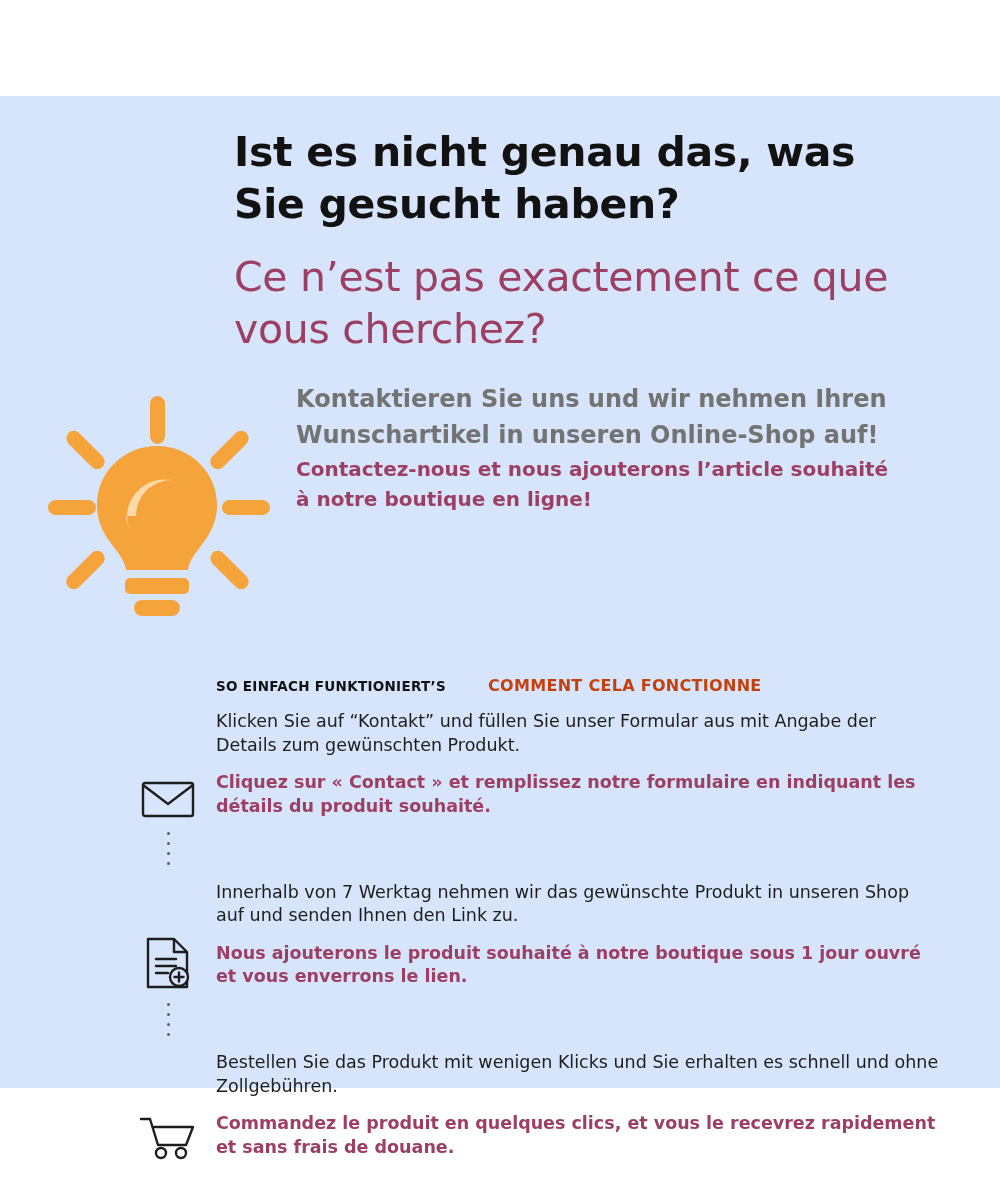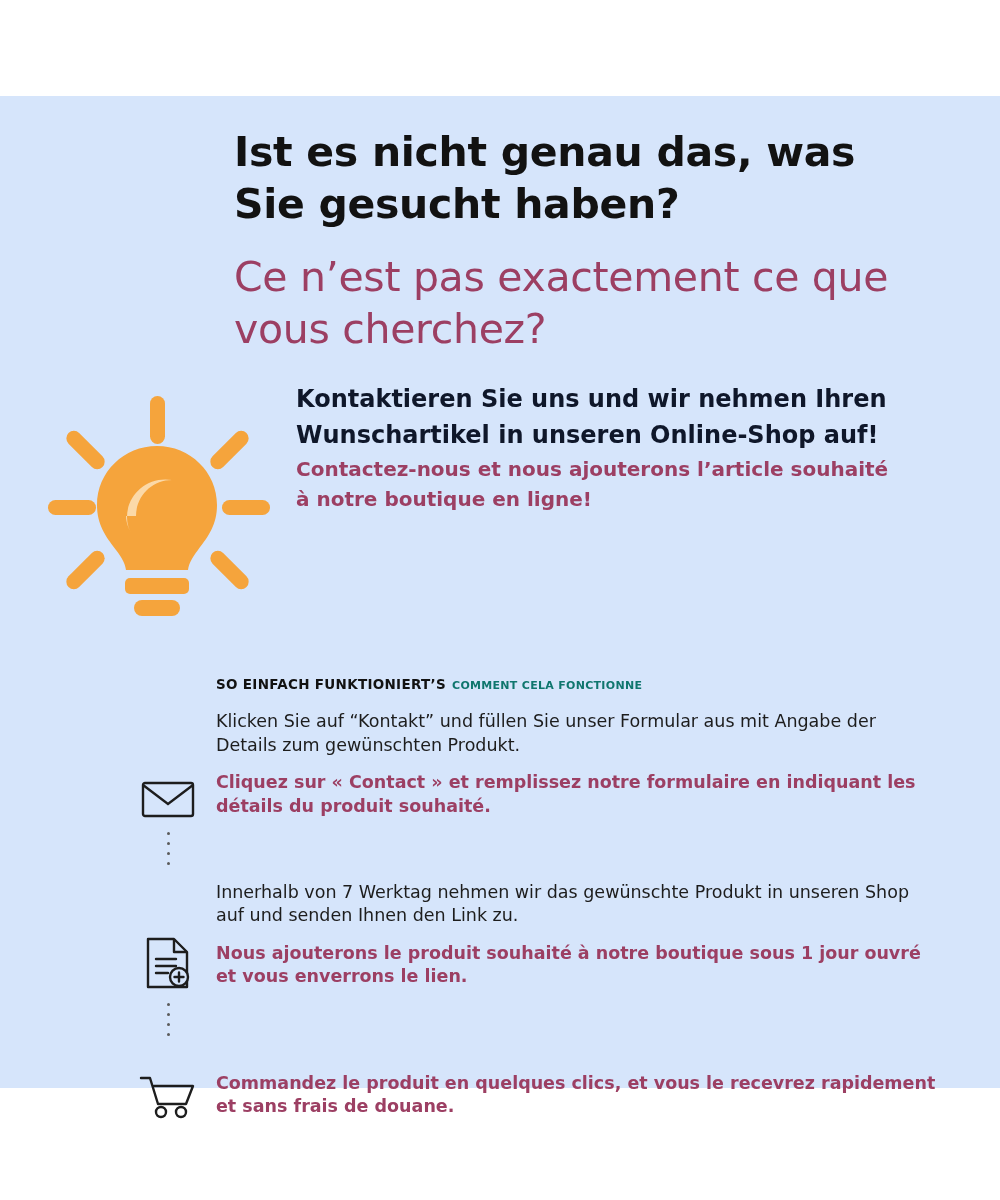--- a/index.html
+++ b/index.html
@@ -58,21 +58,21 @@
   .sub-wrap {
     position: absolute;
     left: 296px;
     top: 286px;
     width: 610px;
   }
   .sub-de {
     font-size: 24px;
     font-weight: 700;
     line-height: 1.48;
-    color: #0f172a;
+    color: #737373;
   }
   .sub-fr {
     font-size: 20px;
     font-weight: 600;
     line-height: 1.48;
     color: #9c3f63;
     margin-top: 2px;
   }
 
   
@@ -84,24 +84,25 @@
     align-items: baseline;
     gap: 6px;
   }
   .howto-de {
     font-size: 13.5px;
     font-weight: 700;
     letter-spacing: 0.3px;
     color: #121212;
   }
   .howto-fr {
-    font-size: 11px;
+    font-size: 16px;
     font-weight: 600;
     letter-spacing: 0.3px;
-    color: #0f766e;
+    color: #c2410c;
+    margin-left: 36px;
   }
 
   .steps {
     position: absolute;
     left: 120px;
     top: 612px;
     width: 820px;
   }
   .step {
     position: relative;
@@ -242,18 +243,19 @@
 
     <div class="step">
       <div class="step-icon">
         <svg viewBox="0 0 58 46" width="58" height="46" aria-hidden="true">
           <path d="M2 5h9l8 26h28l7-18H15" fill="none" stroke="#1d1d1d" stroke-width="2.4" stroke-linecap="round" stroke-linejoin="round"></path>
           <circle cx="22" cy="39" r="5" fill="none" stroke="#1d1d1d" stroke-width="2.4"></circle>
           <circle cx="42" cy="39" r="5" fill="none" stroke="#1d1d1d" stroke-width="2.4"></circle>
         </svg>
       </div>
       <div class="step-text">
+        <div class="step-de">Bestellen Sie das Produkt mit wenigen Klicks und Sie erhalten es schnell und ohne Zollgebühren.</div>
         <div class="step-fr">Commandez le produit en quelques clics, et vous le recevrez rapidement et sans frais de douane.</div>
       </div>
     </div>
 
   </div>
 </div>
 
 </body></html>

